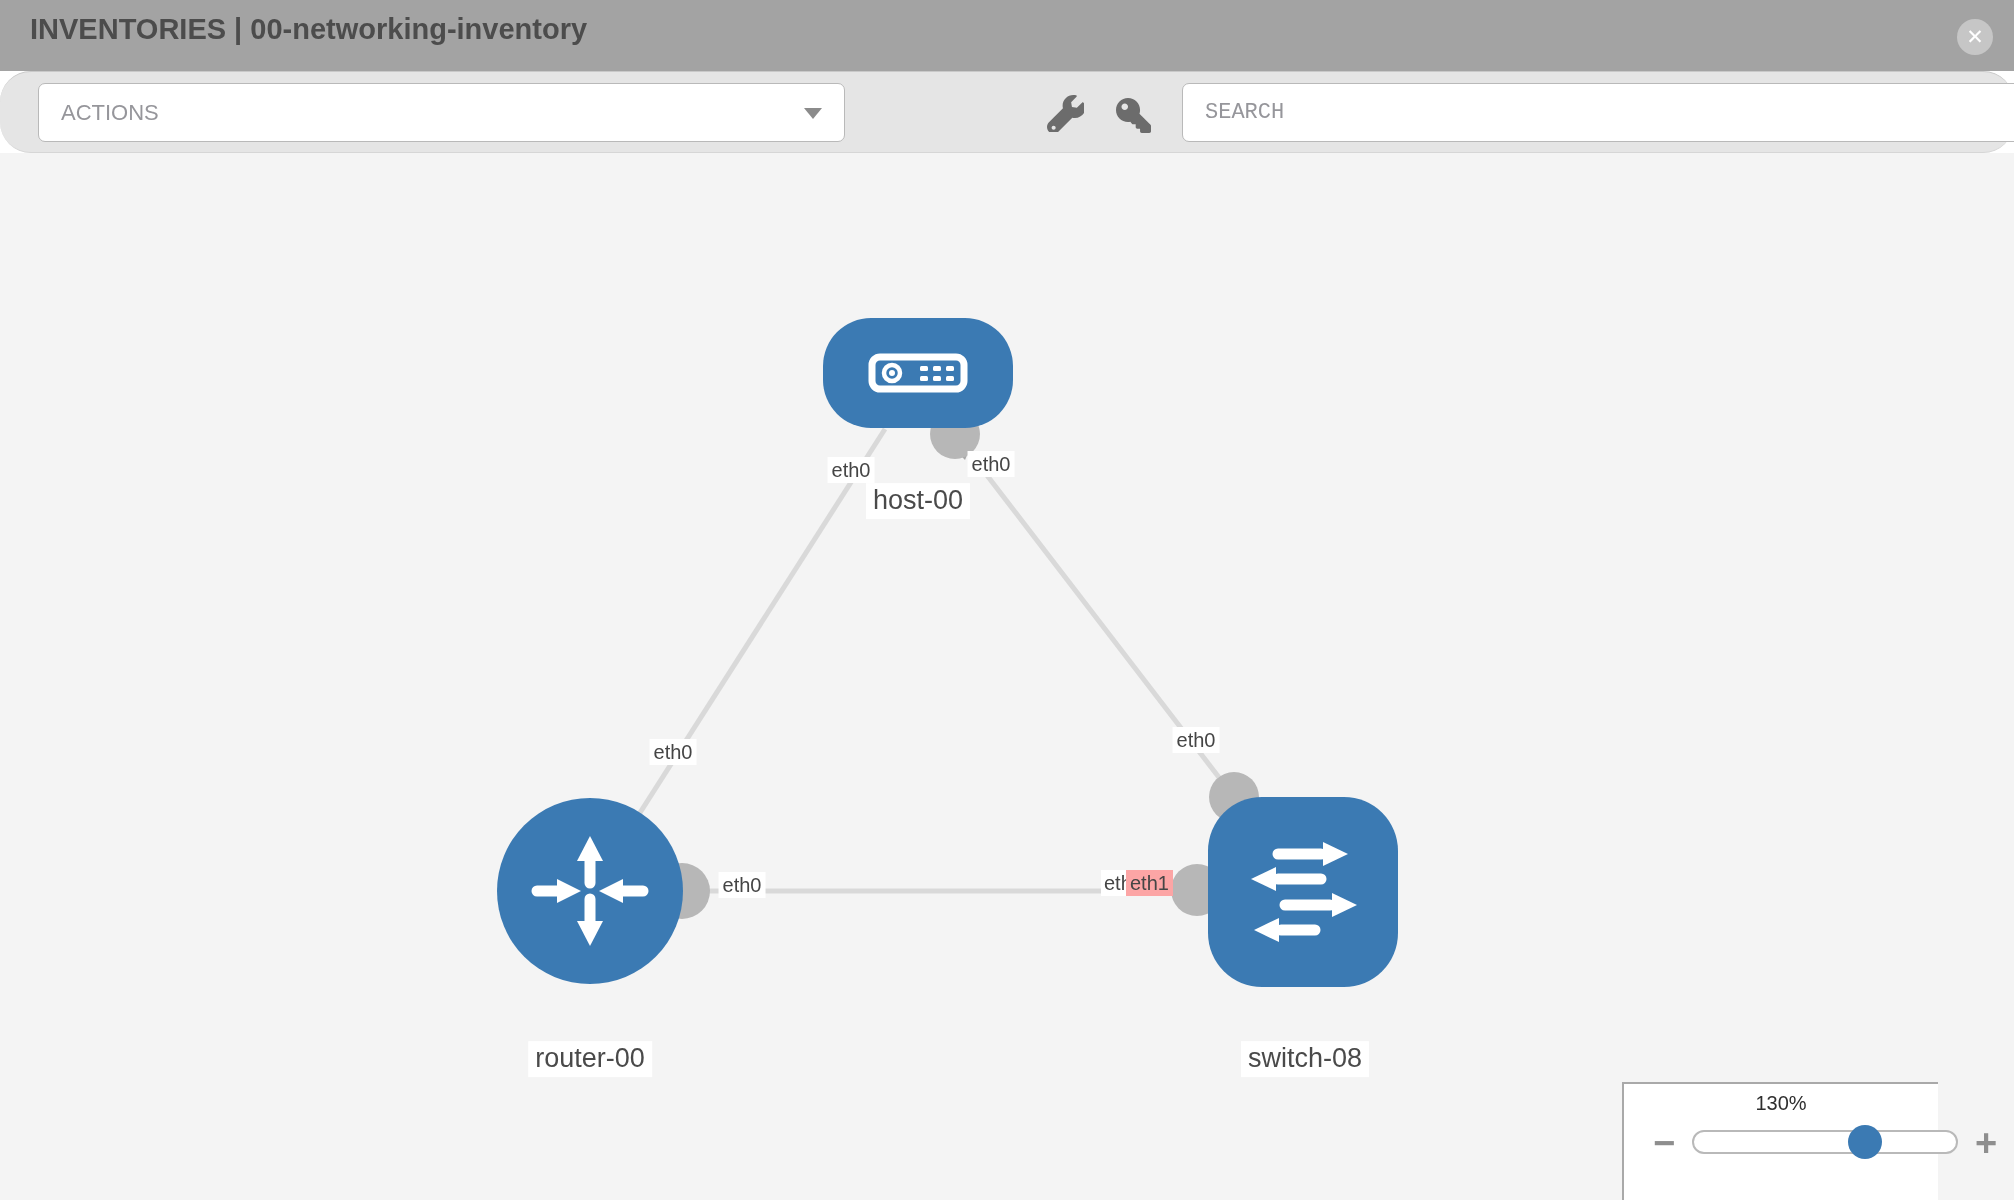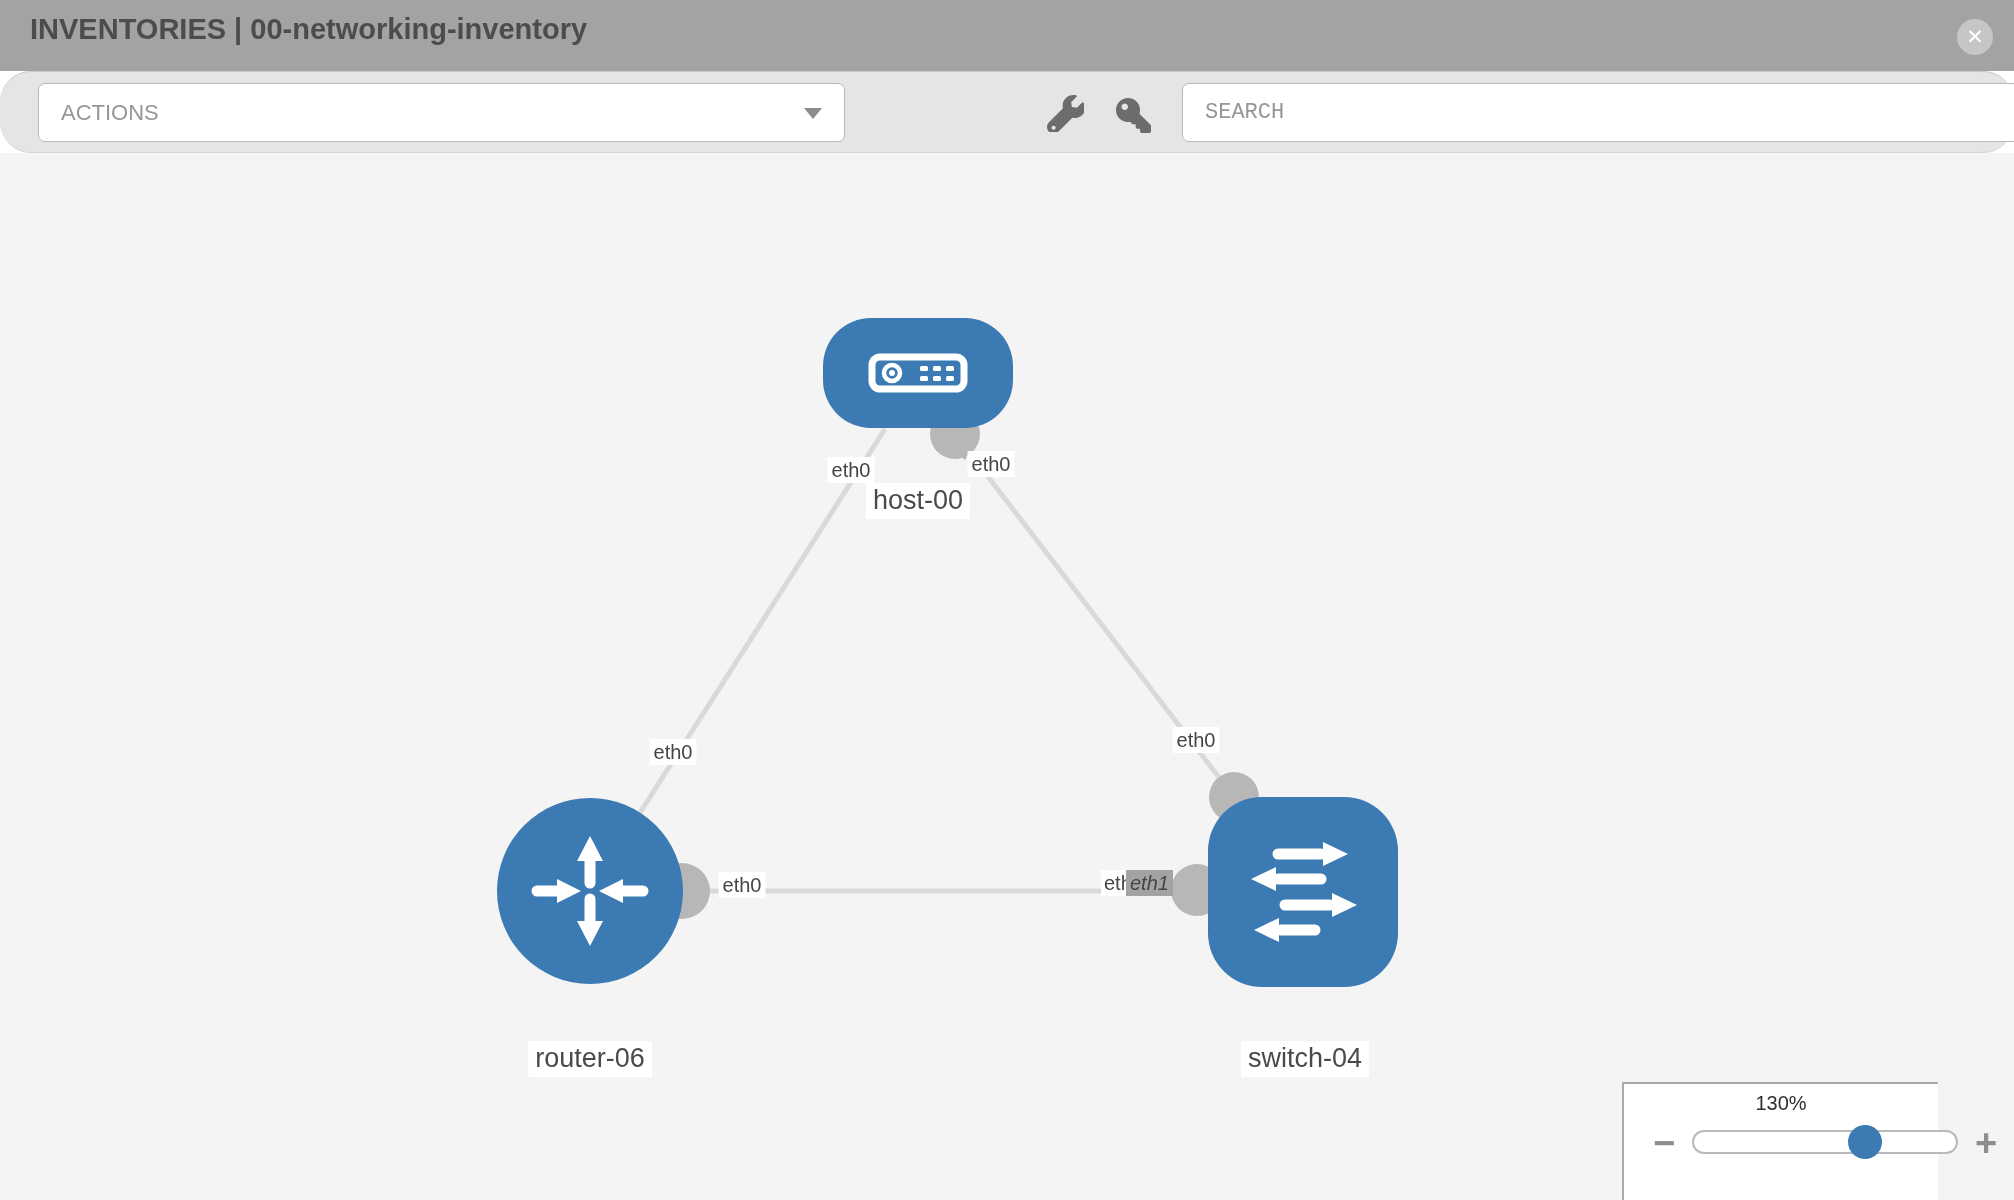--- a/index.html
+++ b/index.html
@@ -27,21 +27,21 @@
   .canvas{position:absolute;left:0;top:153px;width:2014px;height:1047px;background:#f4f4f4;}
   .graph-svg{position:absolute;left:0;top:0;}
   .node{position:absolute;background:#3b7ab3;display:flex;align-items:center;justify-content:center;}
   .node svg{display:block;}
   .node-label{position:absolute;transform:translate(-50%,-50%);background:#ffffff;color:#4a4a4a;
     font-size:27px;padding:3px 7px;white-space:nowrap;line-height:1.1;margin-top:44px;}
   .eth-label{position:absolute;transform:translate(-50%,-50%);background:#ffffff;color:#454545;
     font-size:20px;padding:2px 4px;white-space:nowrap;line-height:1.1;}
   .eth-overlap{position:absolute;transform:translateY(-50%);display:flex;align-items:center;font-size:20px;color:#454545;line-height:1.1;}
   .eth-overlap .clip{display:inline-block;width:26px;overflow:hidden;background:#ffffff;padding:2px 0 2px 3px;white-space:nowrap;}
-  .eth-overlap .top{display:inline-block;background:#a3a3a3;padding:2px 4px;margin-left:-4px;position:relative;z-index:1;font-style:italic;}
+  .eth-overlap .top{display:inline-block;background:#fca5a5;padding:2px 4px;margin-left:-4px;position:relative;z-index:1;}
   
   .zoom-panel{position:absolute;left:1622px;top:929px;width:316px;height:118px;background:#ffffff;
     border-top:2px solid #a9a9a9;border-left:2px solid #a9a9a9;box-sizing:border-box;}
   .zoom-level{position:absolute;left:0;top:8px;width:100%;text-align:center;font-size:20px;color:#2f2f2f;}
   .zoom-minus{position:absolute;left:26px;top:44px;width:28px;height:30px;display:flex;align-items:center;justify-content:center;
     font-size:38px;font-weight:700;color:#8e8e8e;cursor:pointer;line-height:1;}
   .zoom-plus{position:absolute;left:346px;top:44px;width:32px;height:30px;display:flex;align-items:center;justify-content:center;
     font-size:38px;font-weight:700;color:#8e8e8e;cursor:pointer;line-height:1;}
   .zoom-track{position:absolute;left:68px;top:46px;width:266px;height:24px;background:#ffffff;
     border:2px solid #b9b9b9;border-radius:13px;box-sizing:border-box;cursor:pointer;}
@@ -134,22 +134,22 @@
         <polygon points="-27,-25 -27,-1 -52,-13" stroke="none"></polygon>
         <line x1="-18" y1="13" x2="27" y2="13"></line>
         <polygon points="29,1 29,25 54,13" stroke="none"></polygon>
         <line x1="12" y1="38" x2="-22" y2="38"></line>
         <polygon points="-24,26 -24,50 -49,38" stroke="none"></polygon>
       </svg>
     </span>
   </div>
 
   <div class="node-label" style="left:918px;top:304px;">host-00</div>
-  <div class="node-label" style="left:590px;top:862px;">router-06</div>
-  <div class="node-label" style="left:1305px;top:862px;">switch-04</div>
+  <div class="node-label" style="left:590px;top:862px;">router-00</div>
+  <div class="node-label" style="left:1305px;top:862px;">switch-08</div>
 
   <div class="eth-label" style="left:851px;top:317px;">eth0</div>
   <div class="eth-label" style="left:991px;top:311px;">eth0</div>
   <div class="eth-label" style="left:673px;top:599px;">eth0</div>
   <div class="eth-label" style="left:1196px;top:587px;">eth0</div>
   <div class="eth-label" style="left:742px;top:732px;">eth0</div>
   <div class="eth-overlap" style="left:1101px;top:730px;">
     <span class="clip">eth0</span>
     <span class="top">eth1</span>
   </div>

